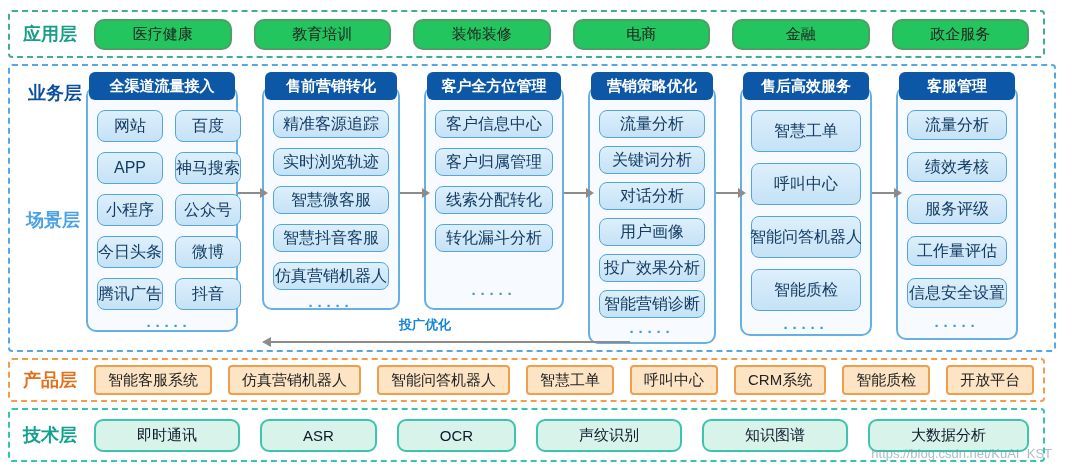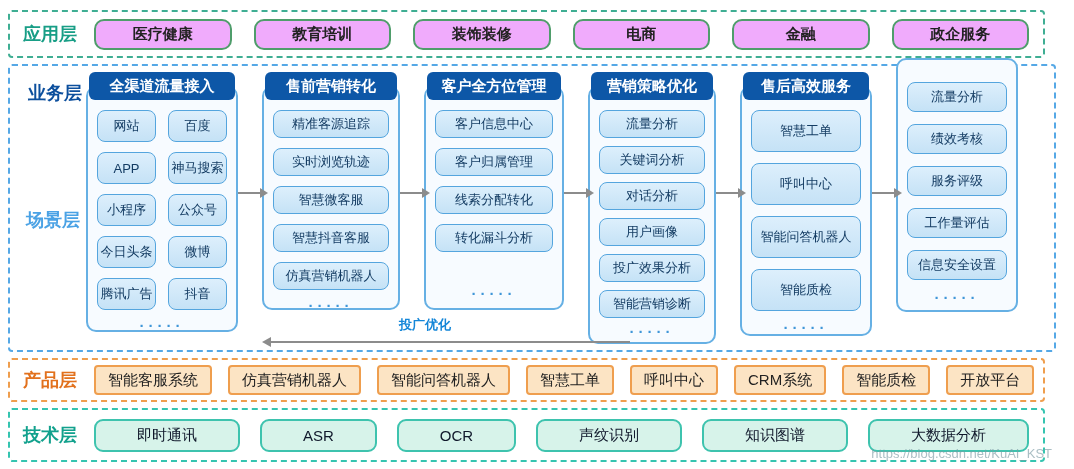--- a/index.html
+++ b/index.html
@@ -6,37 +6,37 @@
   body { background:#fff; font-family:"Liberation Sans", sans-serif; }
   .page { position:relative; width:1074px; height:469px; background:#fff; overflow:hidden; }
 
   .band { position:absolute; display:flex; align-items:center; }
   .band-label { font-size:18px; font-weight:bold; flex:none; width:60px; text-align:center; }
 
   
   .band-app { left:8px; top:10px; width:1037px; height:48px; border:2px dashed #3fae93; border-radius:4px; padding:0 14px 0 10px; }
   .app-label { color:#189e86; }
   .row-items { display:flex; flex:1; gap:22px; margin-left:14px; }
-  .app-box { flex:1; height:31px; background:#f0abfc; border:2px solid #4f9d6b; border-radius:10px;
-             display:flex; align-items:center; justify-content:center; font-size:15px; color:#222; white-space:nowrap;font-weight:bold; }
+  .app-box { flex:1; height:31px; background:#22c55e; border:2px solid #4f9d6b; border-radius:10px;
+             display:flex; align-items:center; justify-content:center; font-size:15px; color:#222; white-space:nowrap; }
 
   
   .band-biz { left:8px; top:64px; width:1048px; height:288px; border:2px dashed #55a8e6; border-radius:4px; }
   .biz-label { position:absolute; left:18px; top:15px; color:#0c4f9d; font-size:18px; font-weight:bold; }
   .scene-label { position:absolute; left:16px; top:142px; color:#4aa2e5; font-size:18px; font-weight:bold; }
 
   .columns { position:absolute; left:76px; top:6px; display:flex; align-items:flex-start; }
   .biz-col { display:flex; flex-direction:column; flex:none; }
   .col-header { height:28px; margin:0 3px; background:#0d57a7; color:#fff; border-radius:6px;
                 display:flex; align-items:center; justify-content:center; font-size:15px; font-weight:bold;
                 position:relative; z-index:2; white-space:nowrap; }
   .col-body { margin-top:-14px; background:#f7fbff; border:2px solid #66b0e4; border-radius:10px;
               padding:22px 9px 6px; display:flex; flex-direction:column; }
   .item { background:linear-gradient(180deg,#ddeffc,#c5e2f6); border:1px solid #54a5de; border-radius:8px;
-          color:#143c63; font-size:13px; display:flex; align-items:center; justify-content:center;
+          color:#143c63; font-size:16px; display:flex; align-items:center; justify-content:center;
           flex:none; white-space:nowrap; }
   .dots { text-align:center; color:#3f96d8; font-weight:bold; font-size:15px; letter-spacing:4px;
           line-height:12px; margin-top:auto; padding-bottom:2px; }
 
   .col-w1 { width:152px; } .col-w2 { width:138px; } .col-w3 { width:140px; }
   .col-w4 { width:128px; } .col-w5 { width:132px; } .col-w6 { width:122px; }
   .body-1 { height:246px; display:grid; grid-template-columns:1fr 1fr; gap:10px 12px; }
   .body-1 .item { height:32px; }
   .body-1 .dots { grid-column:1 / -1; margin-top:0; }
   .body-2 { height:224px; gap:10px; } .body-2 .item { height:28px; }
@@ -162,20 +162,21 @@
           <div class="item">呼叫中心</div>
           <div class="item">智能问答机器人</div>
           <div class="item">智能质检</div>
           <div class="dots">·····</div>
         </div>
       </div>
 
       <div class="h-arrow"></div>
 
       <div class="biz-col col-w6">
+        <div class="col-header">客服管理</div>
         <div class="col-body body-6">
           <div class="item">流量分析</div>
           <div class="item">绩效考核</div>
           <div class="item">服务评级</div>
           <div class="item">工作量评估</div>
           <div class="item">信息安全设置</div>
           <div class="dots">·····</div>
         </div>
       </div>
 

